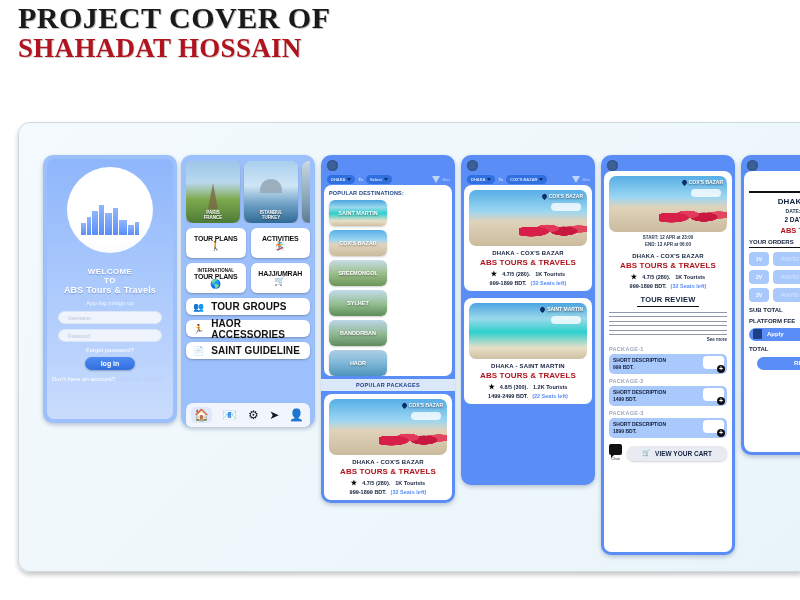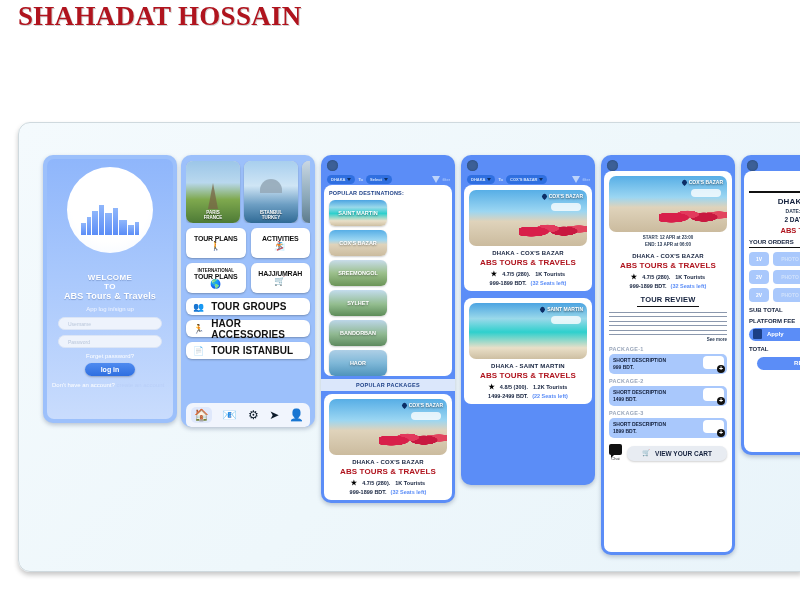--- a/index.html
+++ b/index.html
@@ -62,21 +62,21 @@
     display:flex; flex-direction:column; align-items:center;
     padding-top: 8px;
     position:relative;
   }
   .logo-circle {
     width: 86px; height: 86px; border-radius: 50%;
     background: radial-gradient(circle at 50% 40%, #ffffff 60%, #f2f7ff 100%);
     display:flex; align-items:flex-end; justify-content:center;
     overflow:hidden; position:relative;
   }
-  .welcome { color:#ffffff; font-size:8px; font-weight:bold; margin-top:20px; letter-spacing:0.4px; text-shadow:0 1px 1px rgba(60,90,150,.4);}
+  .welcome { color:#ffffff; font-size:8px; font-weight:bold; margin-top:14px; letter-spacing:0.4px; text-shadow:0 1px 1px rgba(60,90,150,.4);}
   .welcome2 { color:#ffffff; font-size:8px; font-weight:bold; letter-spacing:0.4px;}
   .welcome3 { color:#ffffff; font-size:9px; font-weight:bold; letter-spacing:0.2px; text-shadow:0 1px 1px rgba(60,90,150,.4);}
   .applog { color:#f2f6ff; font-size:6px; margin-top:5px; }
   .inp {
     width: 104px; height: 13px; background:#eef3fc; border-radius:7px;
     margin-top:5px; font-size:5px; color:#b9c6da; padding-left:9px;
     display:flex; align-items:center; border:1px solid #dbe5f6;
   }
   .forget { color:#ffffff; font-size:6px; margin-top:5px; }
   .loginbtn {
@@ -264,20 +264,21 @@
   }
   .skyline {
     width:62px; height:34px; position:relative; margin-bottom:18px;
   }
   .skyline i { position:absolute; bottom:0; background:linear-gradient(180deg,#8fb6fb,#5b8df7); display:block; }
 </style>
 </head>
 <body>
 
 <div class="title-block">
+  <div class="title-line1">PROJECT COVER OF</div>
   <div class="title-line2">SHAHADAT HOSSAIN</div>
 </div>
 
 <div class="board">
 
   <div class="phone ph1">
     <div class="login">
       <div class="logo-circle">
         <div class="skyline">
           <i style="left:2px;width:5px;height:12px;"></i>
@@ -356,21 +357,21 @@
       <div class="bar">
         <span class="ic">👥</span>
         <span class="lbl">TOUR GROUPS</span>
       </div>
       <div class="bar">
         <span class="ic">🏃</span>
         <span class="lbl">HAOR ACCESSORIES</span>
       </div>
       <div class="bar">
         <span class="ic">📄</span>
-        <span class="lbl">TOUR ISTANBUL</span>
+        <span class="lbl">SAINT GUIDELINE</span>
       </div>
 
       <div class="navbar">
         <span class="active">🏠</span>
         <span>📧</span>
         <span>⚙</span>
         <span>➤</span>
         <span>👤</span>
       </div>
     </div>

